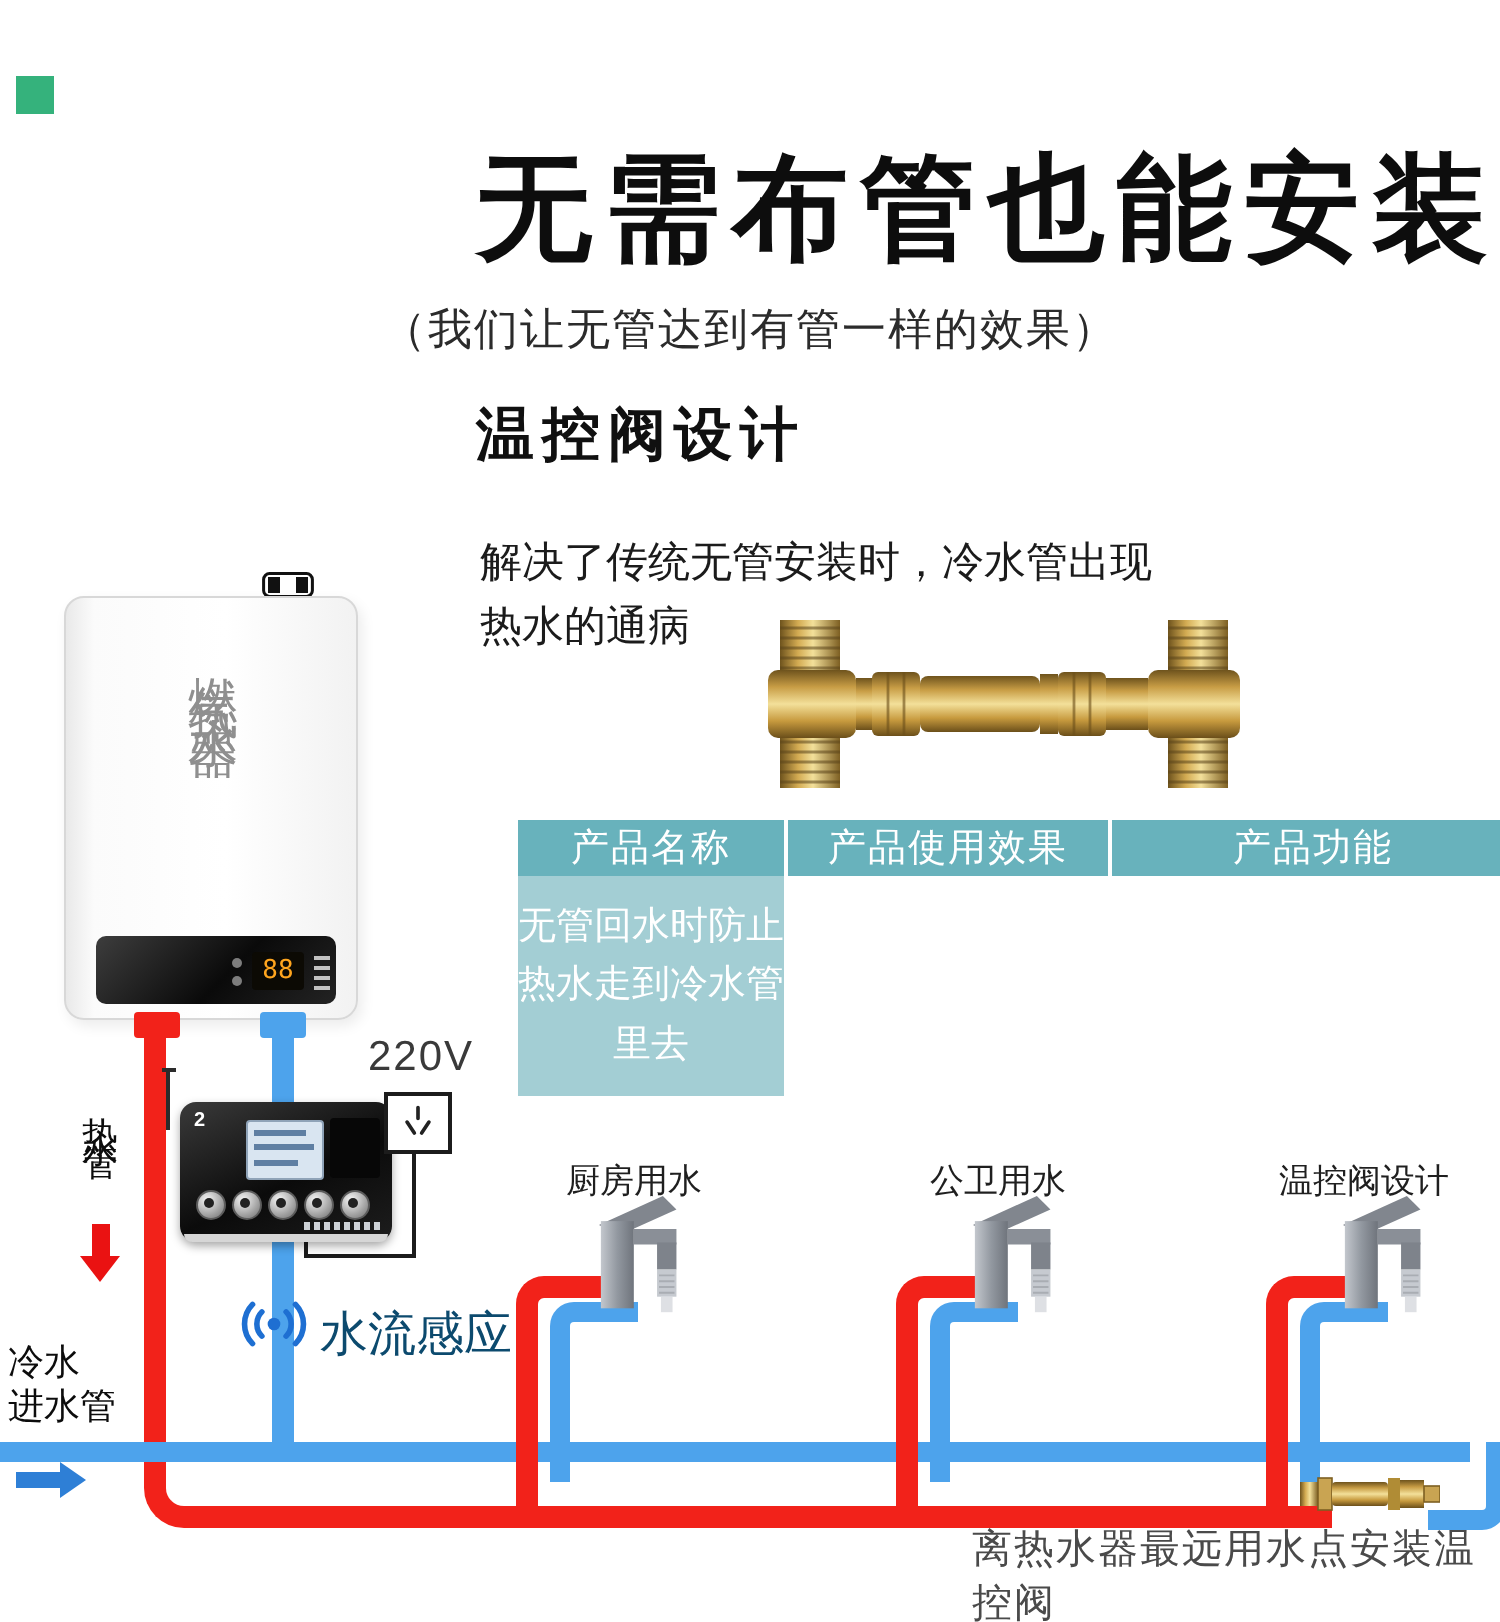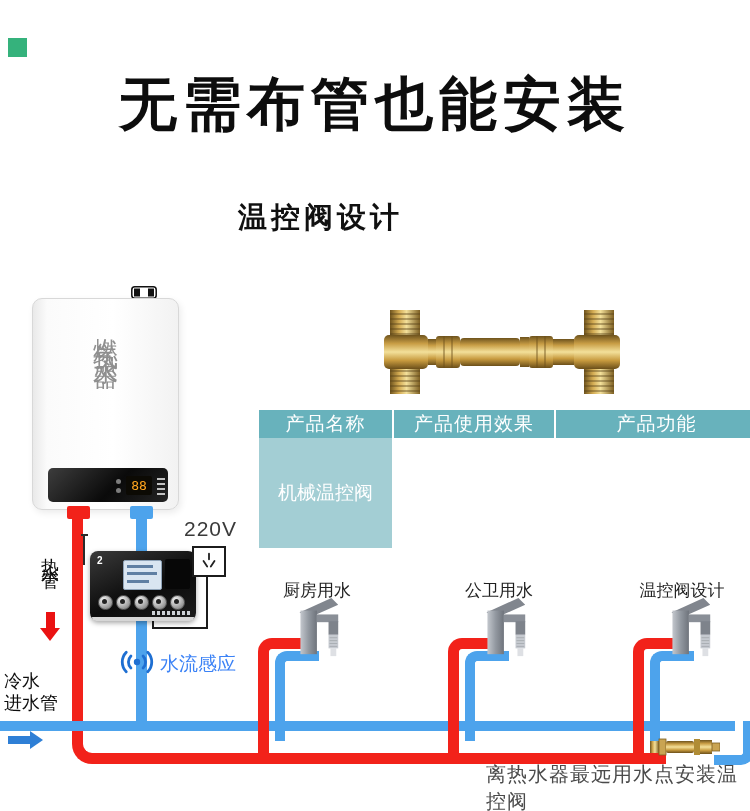--- a/index.html
+++ b/index.html
@@ -2,21 +2,21 @@
 <html><head>
 <meta charset="utf-8">
 <style>
   html,body{margin:0;padding:0;background:#fff;}
   .stage{position:relative;width:750px;height:811px;background:#fff;overflow:hidden;
          font-family:"Liberation Sans","DejaVu Sans",sans-serif;}
   .abs{position:absolute;}
 
   
   .corner{left:8px;top:38px;width:19px;height:19px;background:#35b27c;}
-  .title{left:0;right:0;top:66px;text-align:center;font-size:58px;font-weight:900;
+  .title{left:0;right:0;top:66px;text-align:right;font-size:58px;font-weight:900;
          letter-spacing:6px;color:#0d0d0d;margin:0;}
   .subtitle{left:0;right:0;top:150px;text-align:center;font-size:22px;color:#2b2b2b;letter-spacing:1px;}
 
   
   .section-heading{left:238px;top:198px;font-size:29px;font-weight:800;letter-spacing:4px;color:#101010;margin:0;}
   .section-desc{left:240px;top:266px;font-size:21px;line-height:1.5;color:#1b1b1b;white-space:pre-line;}
 
   
   .spec-table{left:259px;top:410px;width:564px;display:grid;
               grid-template-columns:133px 160px 201px;grid-template-rows:28px 110px;column-gap:2px;}
@@ -58,21 +58,21 @@
                   border-right:10px solid transparent;border-top:13px solid #ea1212;}
   .arrow-cold-shaft{left:8px;top:736px;width:22px;height:8px;background:#2e7fd6;}
   .arrow-cold-head{left:30px;top:731px;width:0;height:0;border-top:9px solid transparent;
                    border-bottom:9px solid transparent;border-left:13px solid #2e7fd6;}
 
   
   .label-hot{left:38px;top:544px;writing-mode:vertical-rl;text-orientation:upright;font-size:18px;
              letter-spacing:7px;color:#0c0c0c;z-index:4;}
   .label-cold{left:4px;top:670px;font-size:18px;line-height:22px;color:#0c0c0c;white-space:pre-line;z-index:4;}
   .label-voltage{left:184px;top:517px;font-size:21px;color:#3a3a3a;letter-spacing:1px;z-index:4;}
-  .label-flow{left:160px;top:651px;font-size:19px;color:#3b82f6;z-index:4;}
+  .label-flow{left:160px;top:651px;font-size:24px;color:#0c4a6e;z-index:4;}
   .caption{left:486px;top:761px;font-size:20px;color:#4a4a4a;letter-spacing:1px;z-index:4;}
   .f-label{width:92px;top:579px;text-align:center;font-size:17px;color:#1f1f1f;z-index:4;}
 
   
   .socket{left:192px;top:546px;width:30px;height:27px;background:#fff;border:2px solid #1c1c1c;z-index:4;
           display:flex;align-items:center;justify-content:center;}
   .wire{background:#1c1c1c;z-index:3;}
 
   
   .controller{left:90px;top:551px;width:106px;height:70px;z-index:3;}
@@ -131,22 +131,25 @@
         <g stroke="#a9adb3" stroke-width="1">
             <path d="M48 43h8M48 46h8M48 49h8M48 52h8" fill="none"></path>
           </g>
         <rect x="49" y="54" width="6" height="8" fill="#d8dbdf" opacity="0.85"></rect>
       </symbol>
     </defs>
   </svg>
 
   <div class="abs corner"></div>
   <h1 class="abs title">无需布管也能安装</h1>
+  <div class="abs subtitle">（我们让无管达到有管一样的效果）</div>
 
   <h2 class="abs section-heading">温控阀设计</h2>
+  <div class="abs section-desc">解决了传统无管安装时，冷水管出现
+热水的通病</div>
 
   <svg class="abs valve-photo" width="240" height="88" viewBox="0 0 240 88">
     <rect x="8" y="2" width="30" height="27" fill="url(#brassH)"></rect>
     <rect x="8" y="59" width="30" height="27" fill="url(#brassH)"></rect>
     <g stroke="#5a431a" stroke-width="1.6" opacity="0.55">
       <path d="M8 6h30M8 11h30M8 16h30M8 21h30M8 26h30M8 63h30M8 68h30M8 73h30M8 78h30M8 83h30" fill="none"></path>
     </g>
     <rect x="2" y="27" width="44" height="34" rx="5" fill="url(#brassV)"></rect>
     <rect x="46" y="31" width="8" height="26" fill="url(#brassV)"></rect>
     <rect x="54" y="28" width="24" height="32" rx="3" fill="url(#brassV)"></rect>
@@ -161,21 +164,22 @@
     <g stroke="#5a431a" stroke-width="1.6" opacity="0.55">
       <path d="M202 6h30M202 11h30M202 16h30M202 21h30M202 26h30M202 63h30M202 68h30M202 73h30M202 78h30M202 83h30" fill="none"></path>
     </g>
     <rect x="192" y="27" width="46" height="34" rx="5" fill="url(#brassV)"></rect>
   </svg>
 
   <div class="abs spec-table">
     <div class="spec-h">产品名称</div>
     <div class="spec-h">产品使用效果</div>
     <div class="spec-h">产品功能</div>
-    <div class="spec-c">机械温控阀</div>
+    <div class="spec-c">无管回水时防止
+热水走到冷水管里去</div>
   </div>
 
   <div class="abs pipe-red-main"></div>
   <div class="abs pipe-blue-main"></div>
   <div class="abs pipe-blue-return"></div>
   <div class="abs pipe-blue-heater"></div>
   <div class="abs branch-red" style="left:258px"></div>
   <div class="abs branch-blue" style="left:275px"></div>
   <div class="abs branch-red" style="left:448px"></div>
   <div class="abs branch-blue" style="left:465px"></div>

